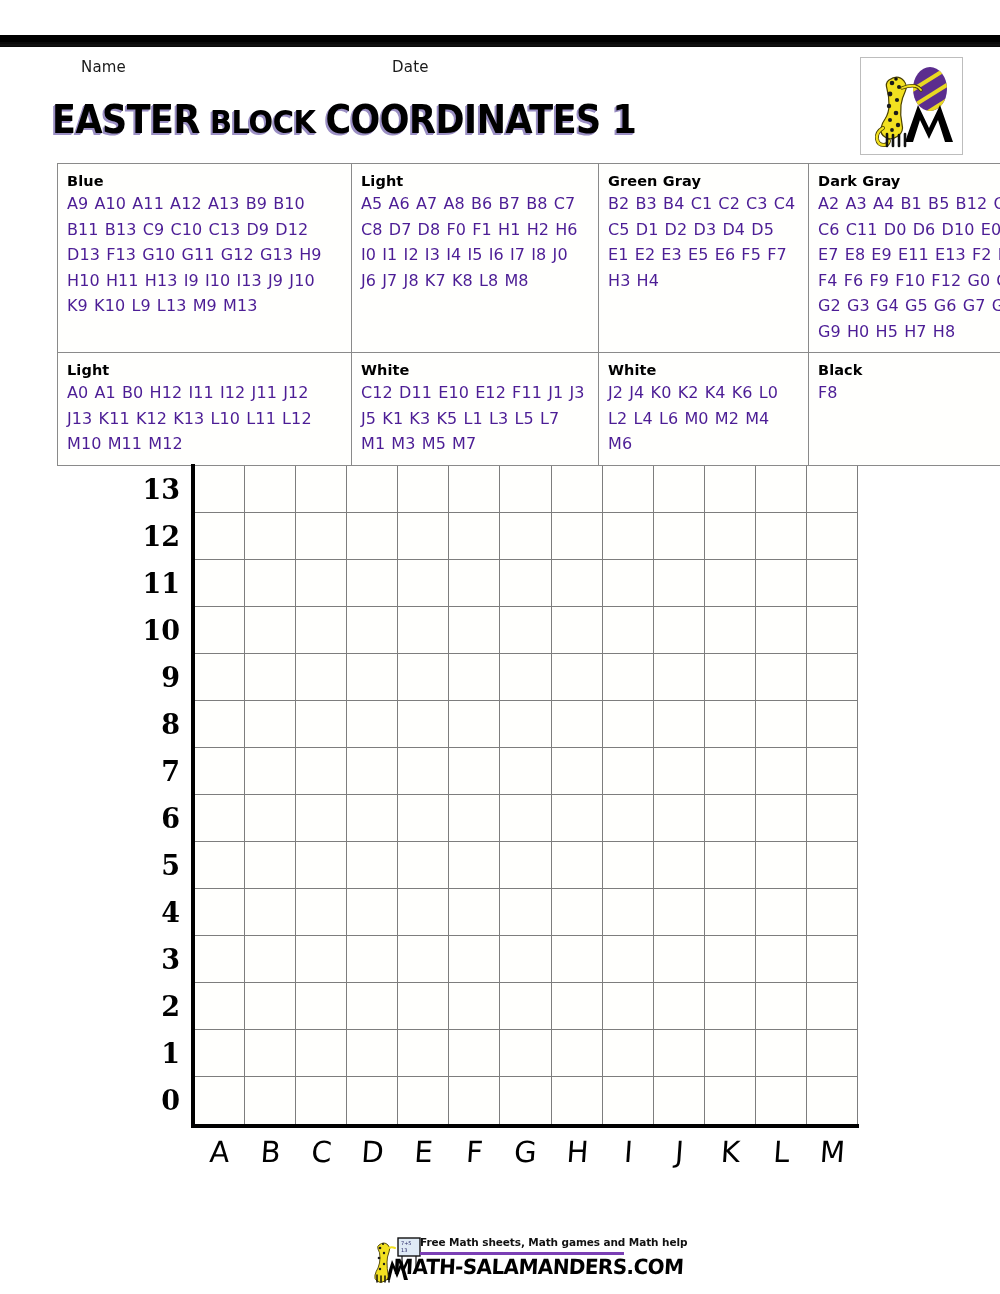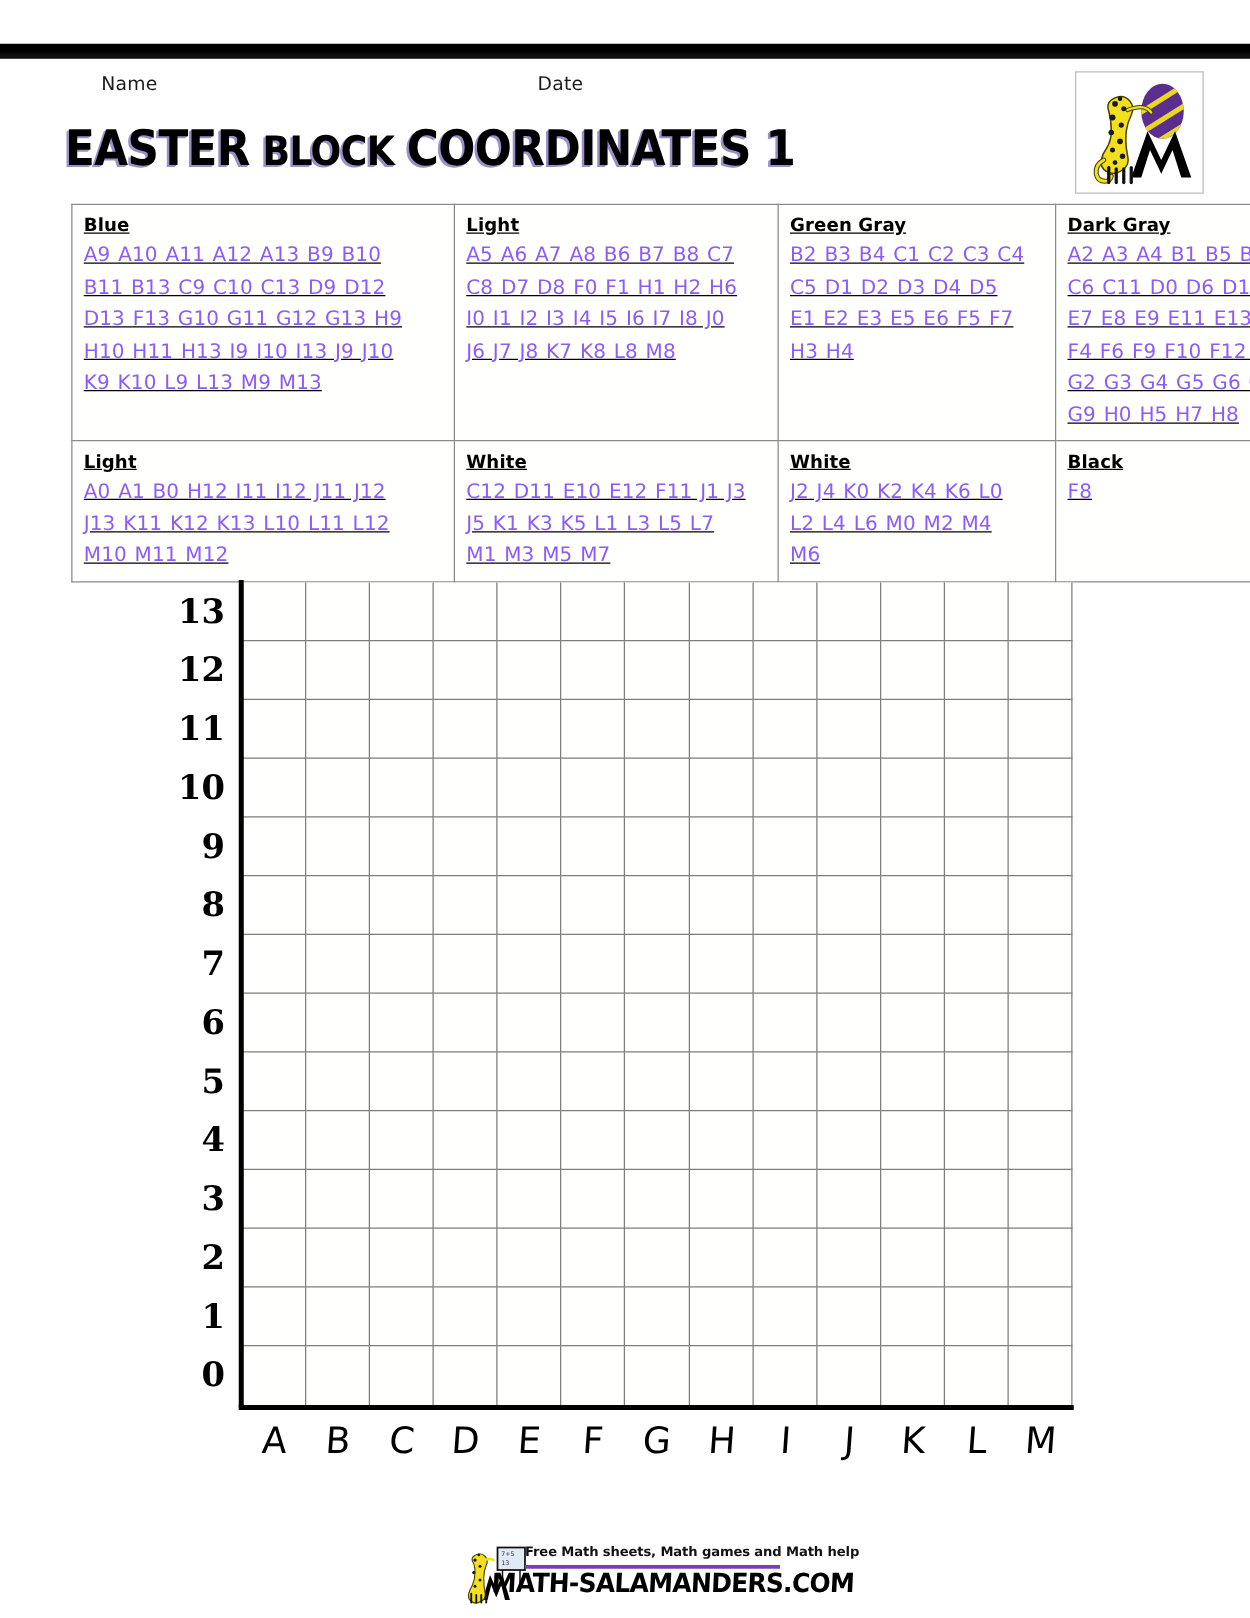--- a/index.html
+++ b/index.html
@@ -47,21 +47,21 @@
   }
   .name-label, .date-label {
     position: absolute;
     top: 0;
     font-size: 15px;
     font-family: "DejaVu Sans", sans-serif;
     color: #1a1a1a;
     letter-spacing: .2px;
   }
   .name-label { left: 0; margin-left: 26px; }
-  .date-label { left: 375px; }
+  .date-label { left: 337px; }
 
   .title {
     position: absolute;
     left: 52px;
     top: 97px;
     font-family: "DejaVu Sans", sans-serif;
     font-weight: bold;
     font-size: 35px;
     letter-spacing: -0.5px;
     white-space: nowrap;
@@ -91,37 +91,36 @@
     position: absolute;
     left: 57px;
     top: 163px;
     width: 903px;
     border-collapse: collapse;
     table-layout: fixed;
   }
   .key-table td {
     border: 1px solid #8a8a8a;
     vertical-align: top;
-    padding: 7px 24px 8px 9px;
+    padding: 7px 12px 8px 9px;
     background: #fffffd;
-    text-decoration: underline;
   }
   .key-name {
     font-family: "DejaVu Sans", sans-serif;
     font-weight: bold;
     font-size: 14.5px;
     line-height: 20px;
     color: #000;
     letter-spacing: .1px;
   }
   .key-codes {
     font-family: "DejaVu Sans", sans-serif;
     font-size: 16px;
     line-height: 25.5px;
-    color: #8b5cf6;
+    color: #4c1d95;
     letter-spacing: .1px;
     word-spacing: 1px;
   }
 
   
   .grid-wrap {
     position: absolute;
     left: 194px;
     top: 466px;
     width: 664px;

